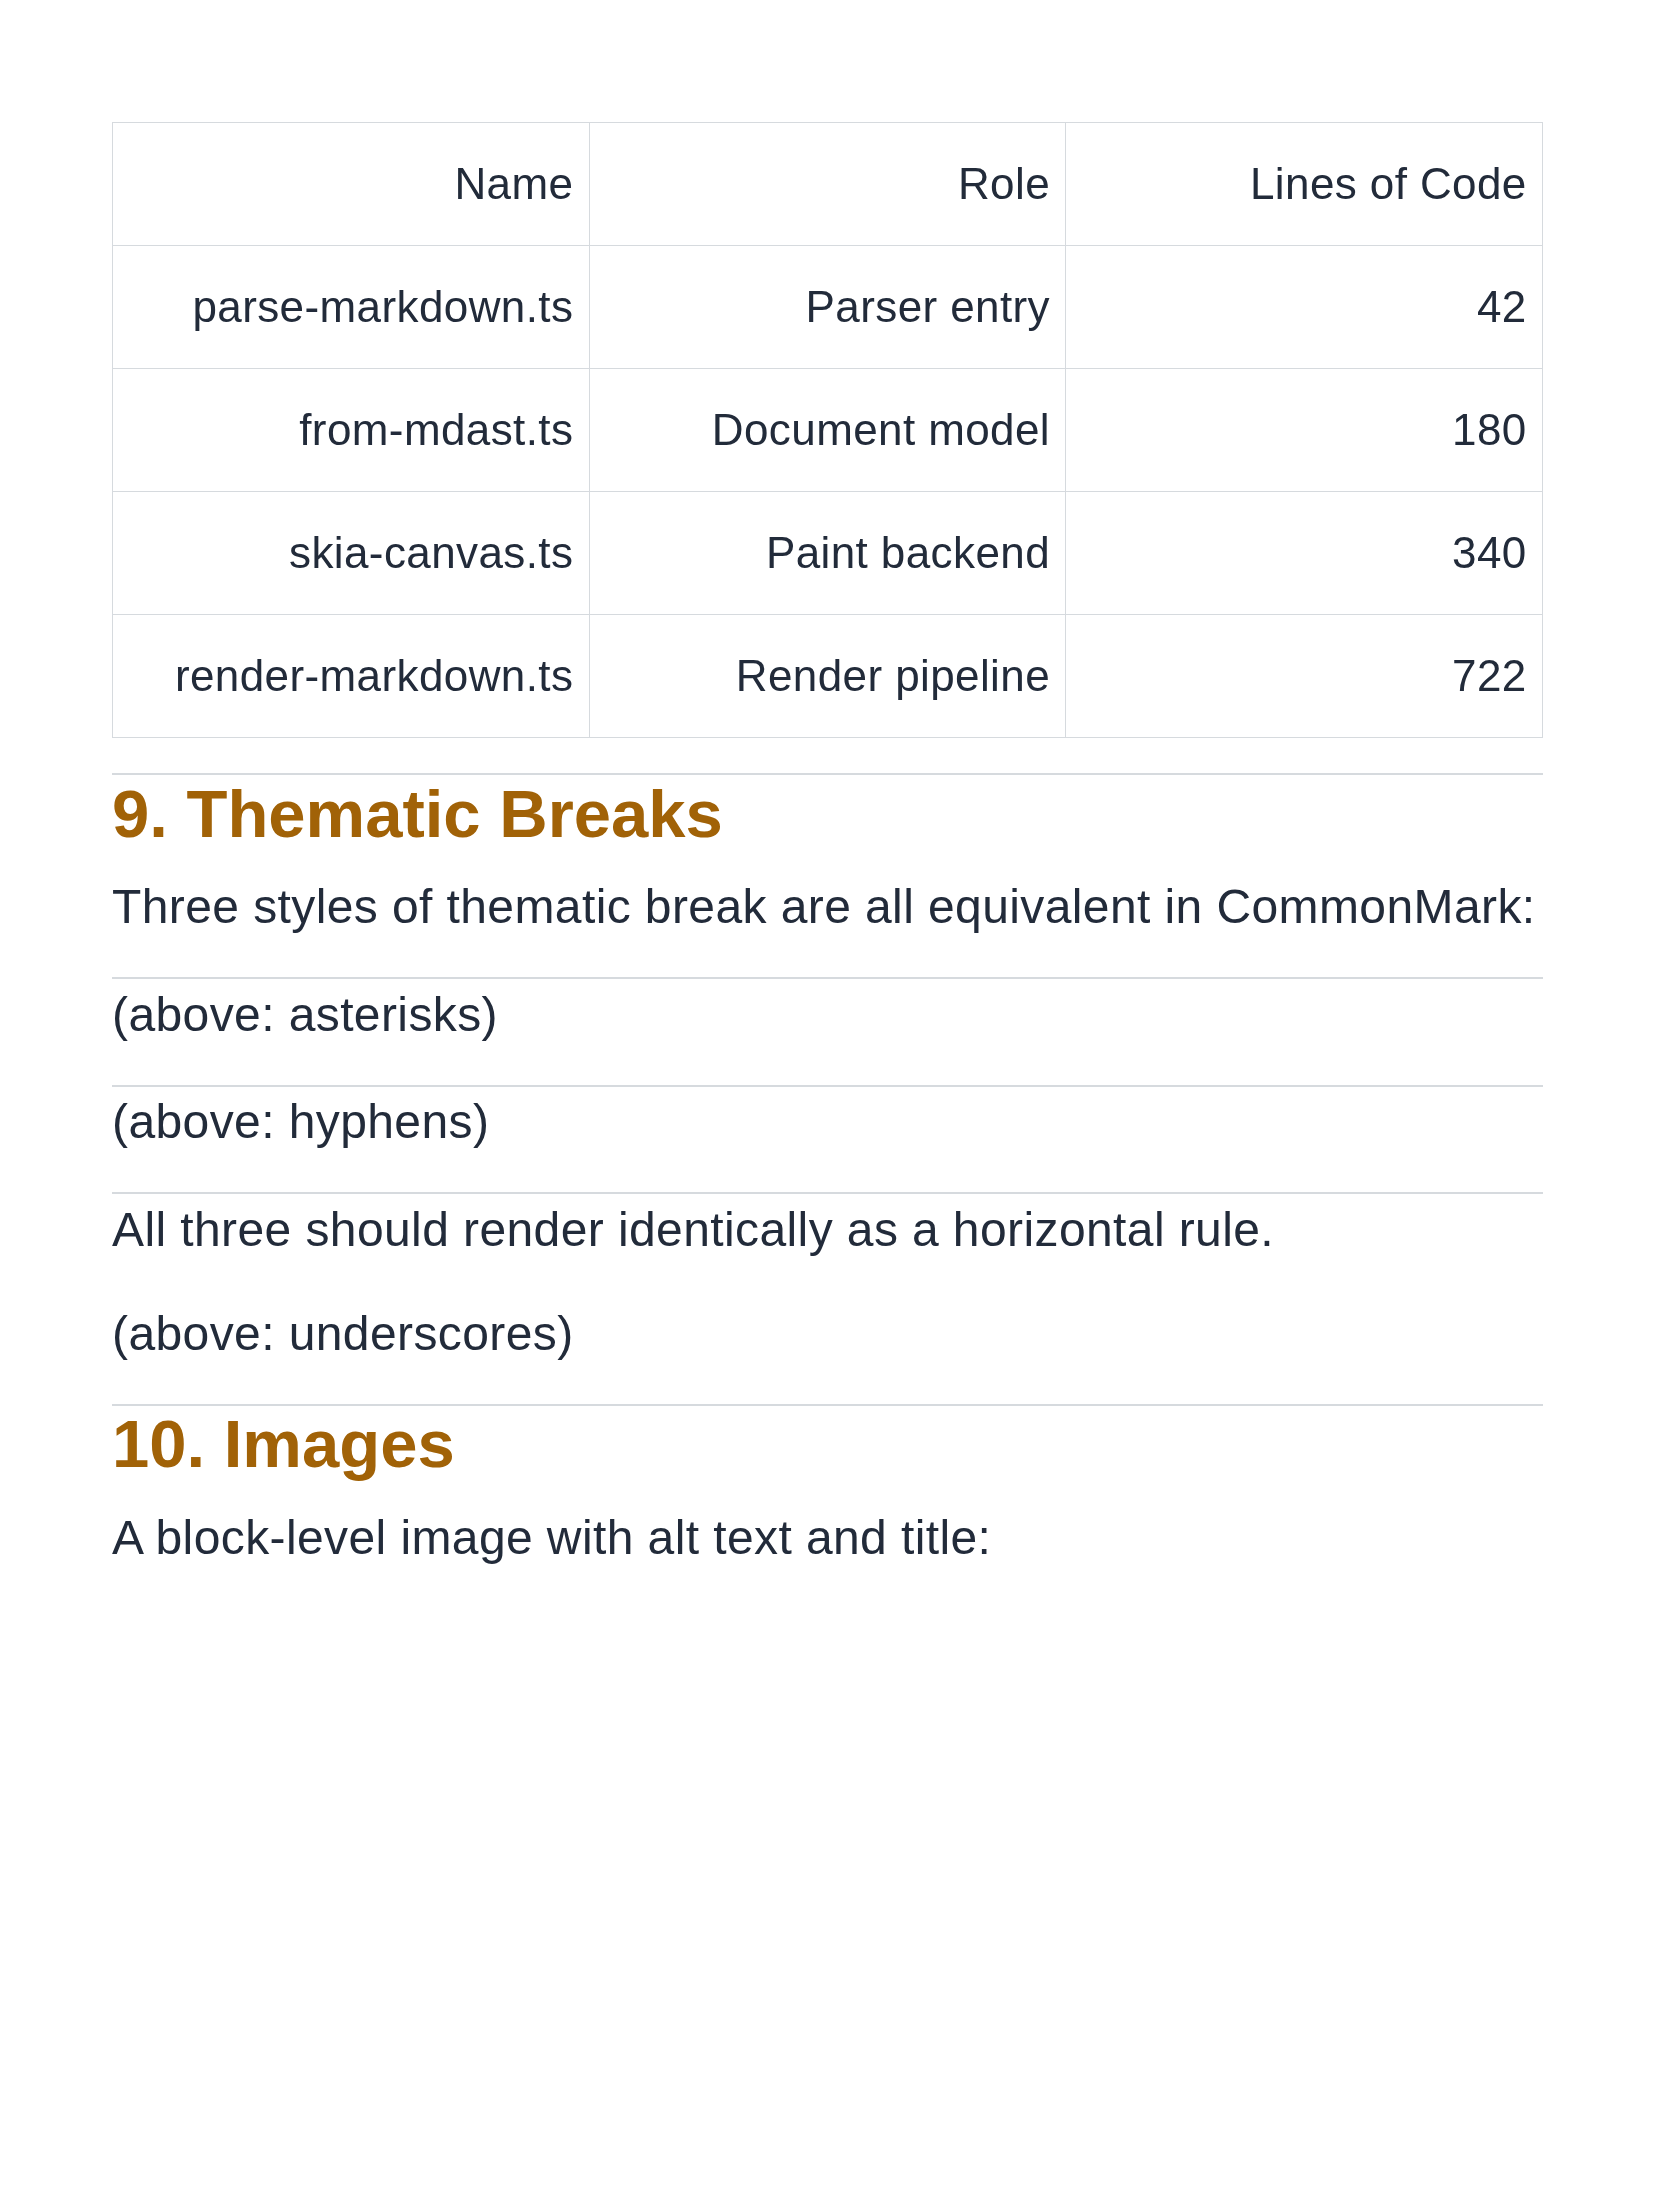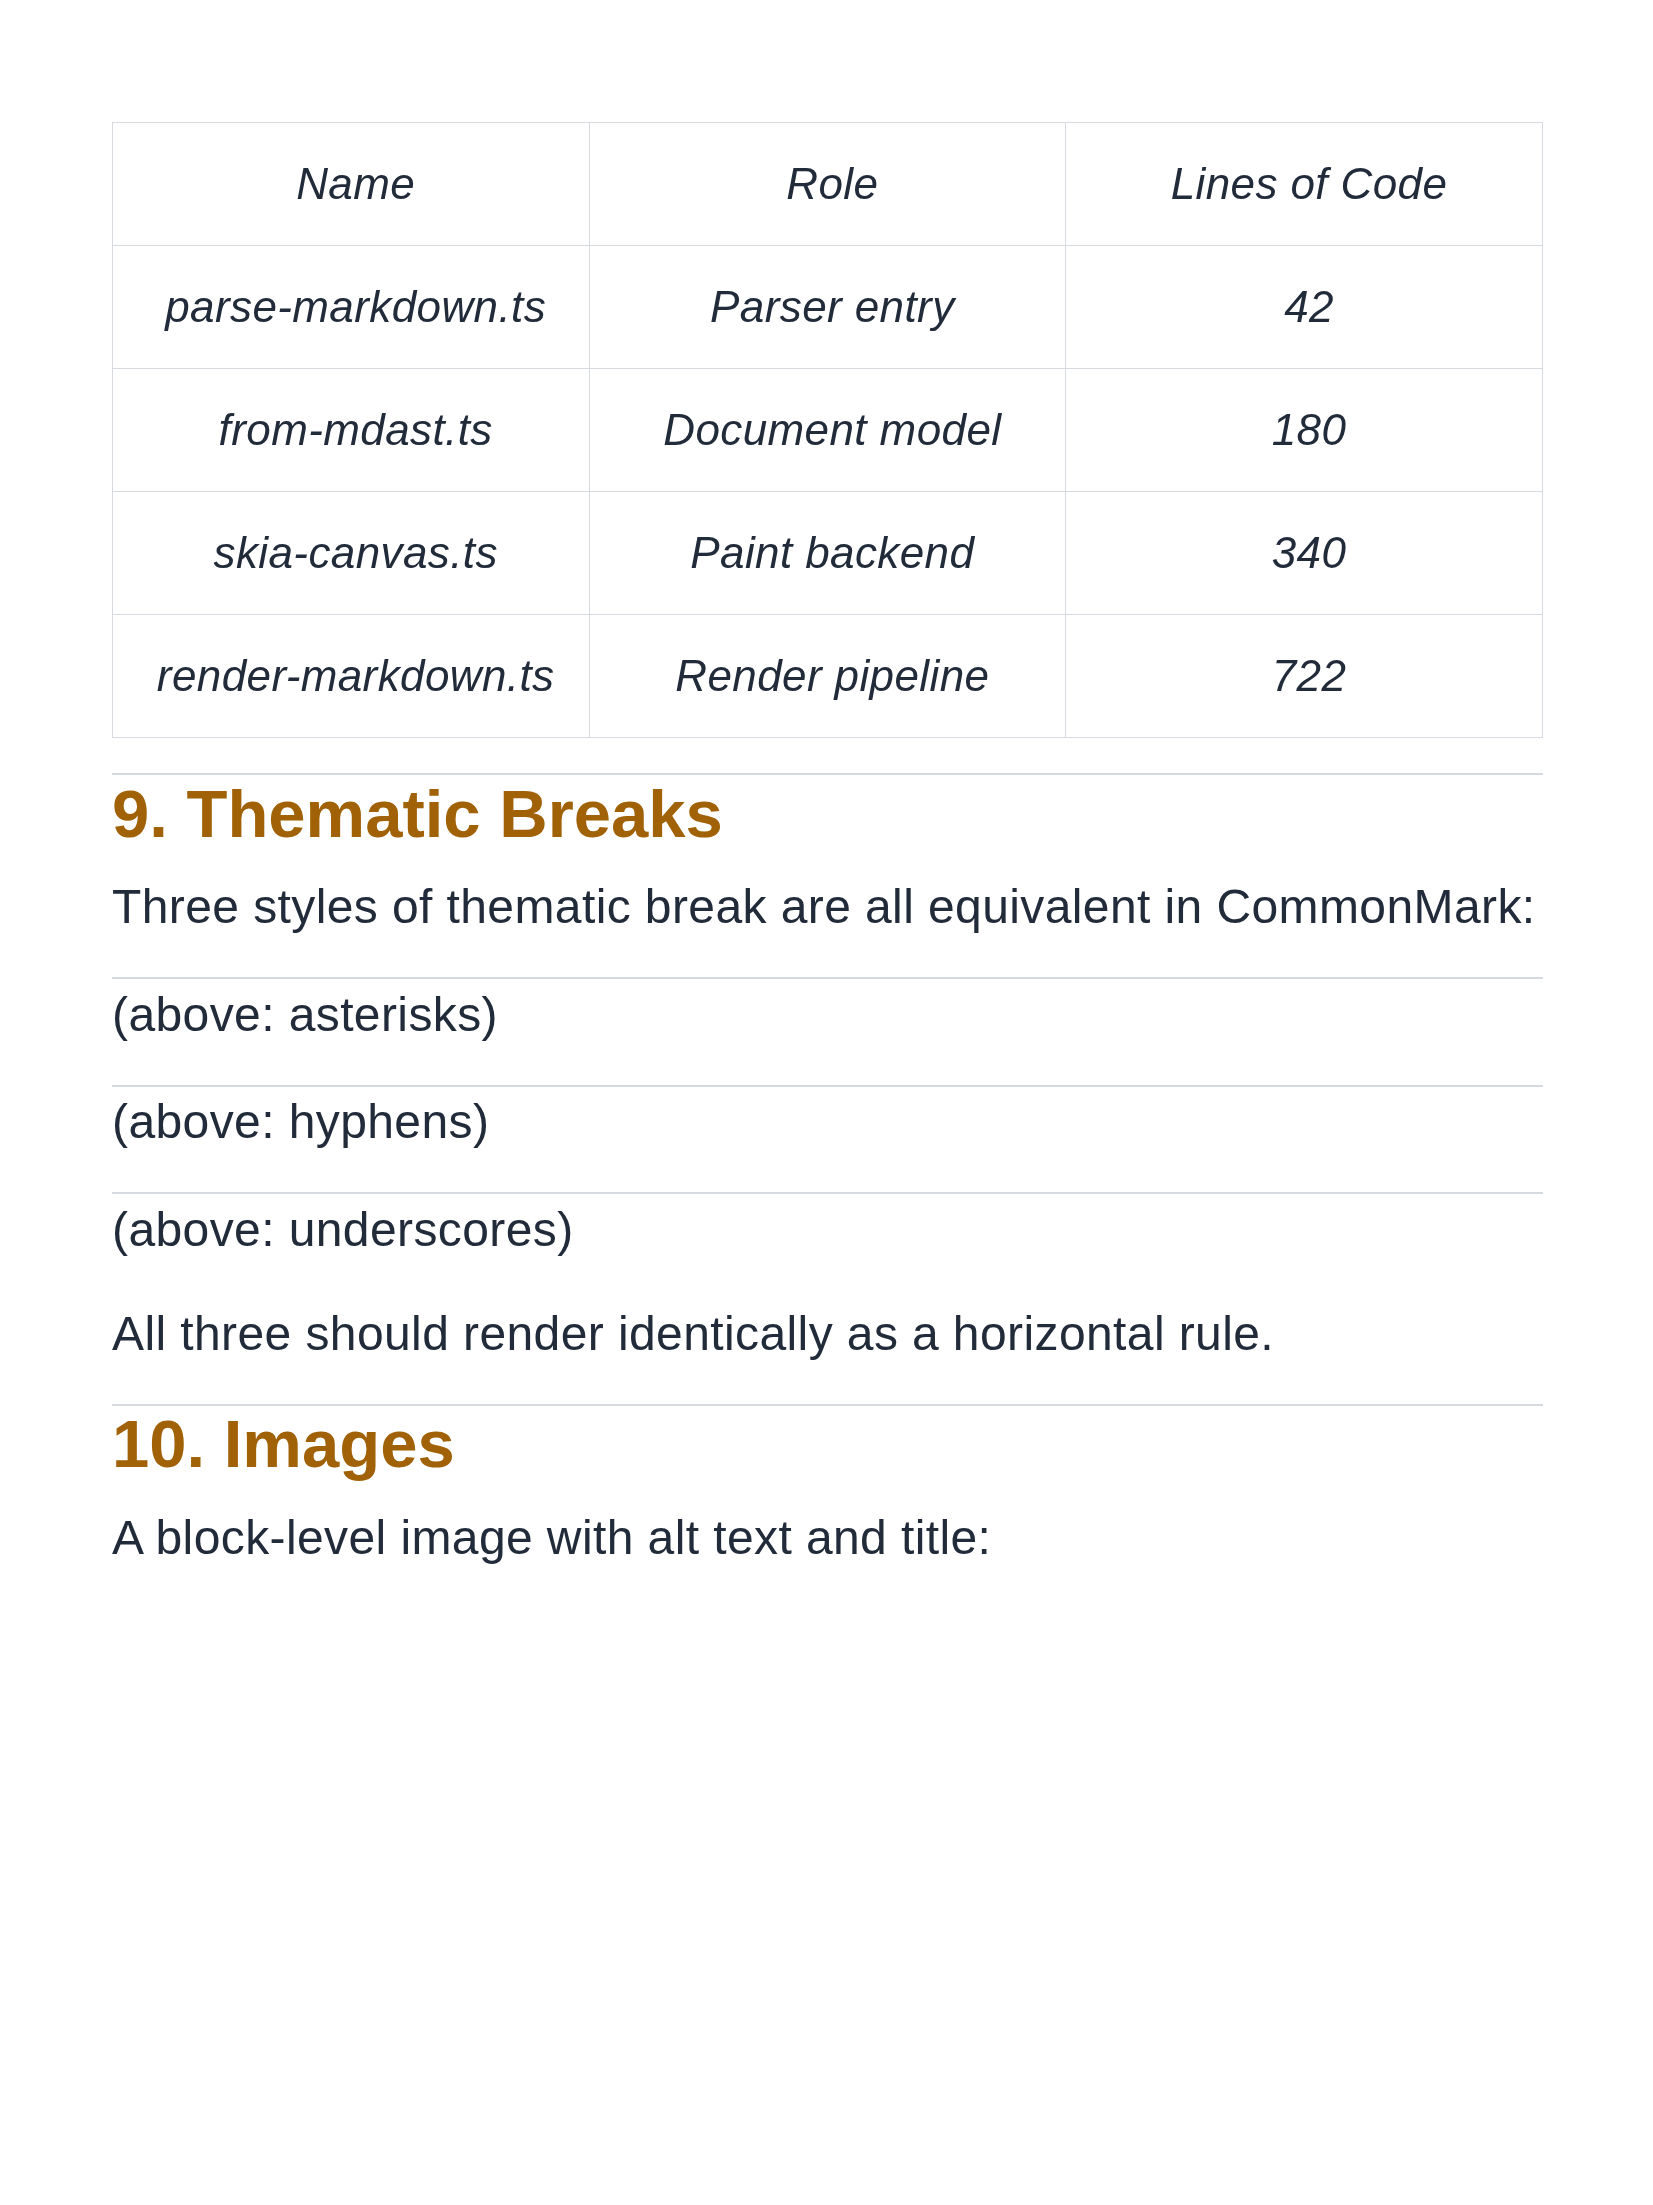--- a/index.html
+++ b/index.html
@@ -25,27 +25,26 @@
     table-layout: fixed;
     margin: 0 0 35px 0;
   }
   table.files th,
   table.files td {
     border: 1.5px solid #d6dade;
     height: 123px;
     padding: 0 15.3px 0 25px;
     font-size: 44px;
     font-weight: 400;
-    text-align: center;
+    text-align: right;
     vertical-align: middle;
     color: #222b3a;
     letter-spacing: 0.4px;
     white-space: nowrap;
     overflow: hidden;
-    font-style: italic;
   }
 
   
   hr.rule {
     border: 0;
     border-top: 2.3px solid #d6dade;
     margin: 0 0 1.5px 0;
   }
 
   
@@ -111,23 +110,23 @@
   <hr class="rule">
 
   <p class="body-text">(above: asterisks)</p>
 
   <hr class="rule">
 
   <p class="body-text">(above: hyphens)</p>
 
   <hr class="rule">
 
+  <p class="body-text">All three should render identically as a horizontal rule.</p>
+
   <p class="body-text">(above: underscores)</p>
-
-  <p class="body-text">All three should render identically as a horizontal rule.</p>
 
   <hr class="rule">
 
   <h2 class="section-heading">10. Images</h2>
 
   <p class="body-text">A block-level image with alt text and title:</p>
 
 </div>
 
 

